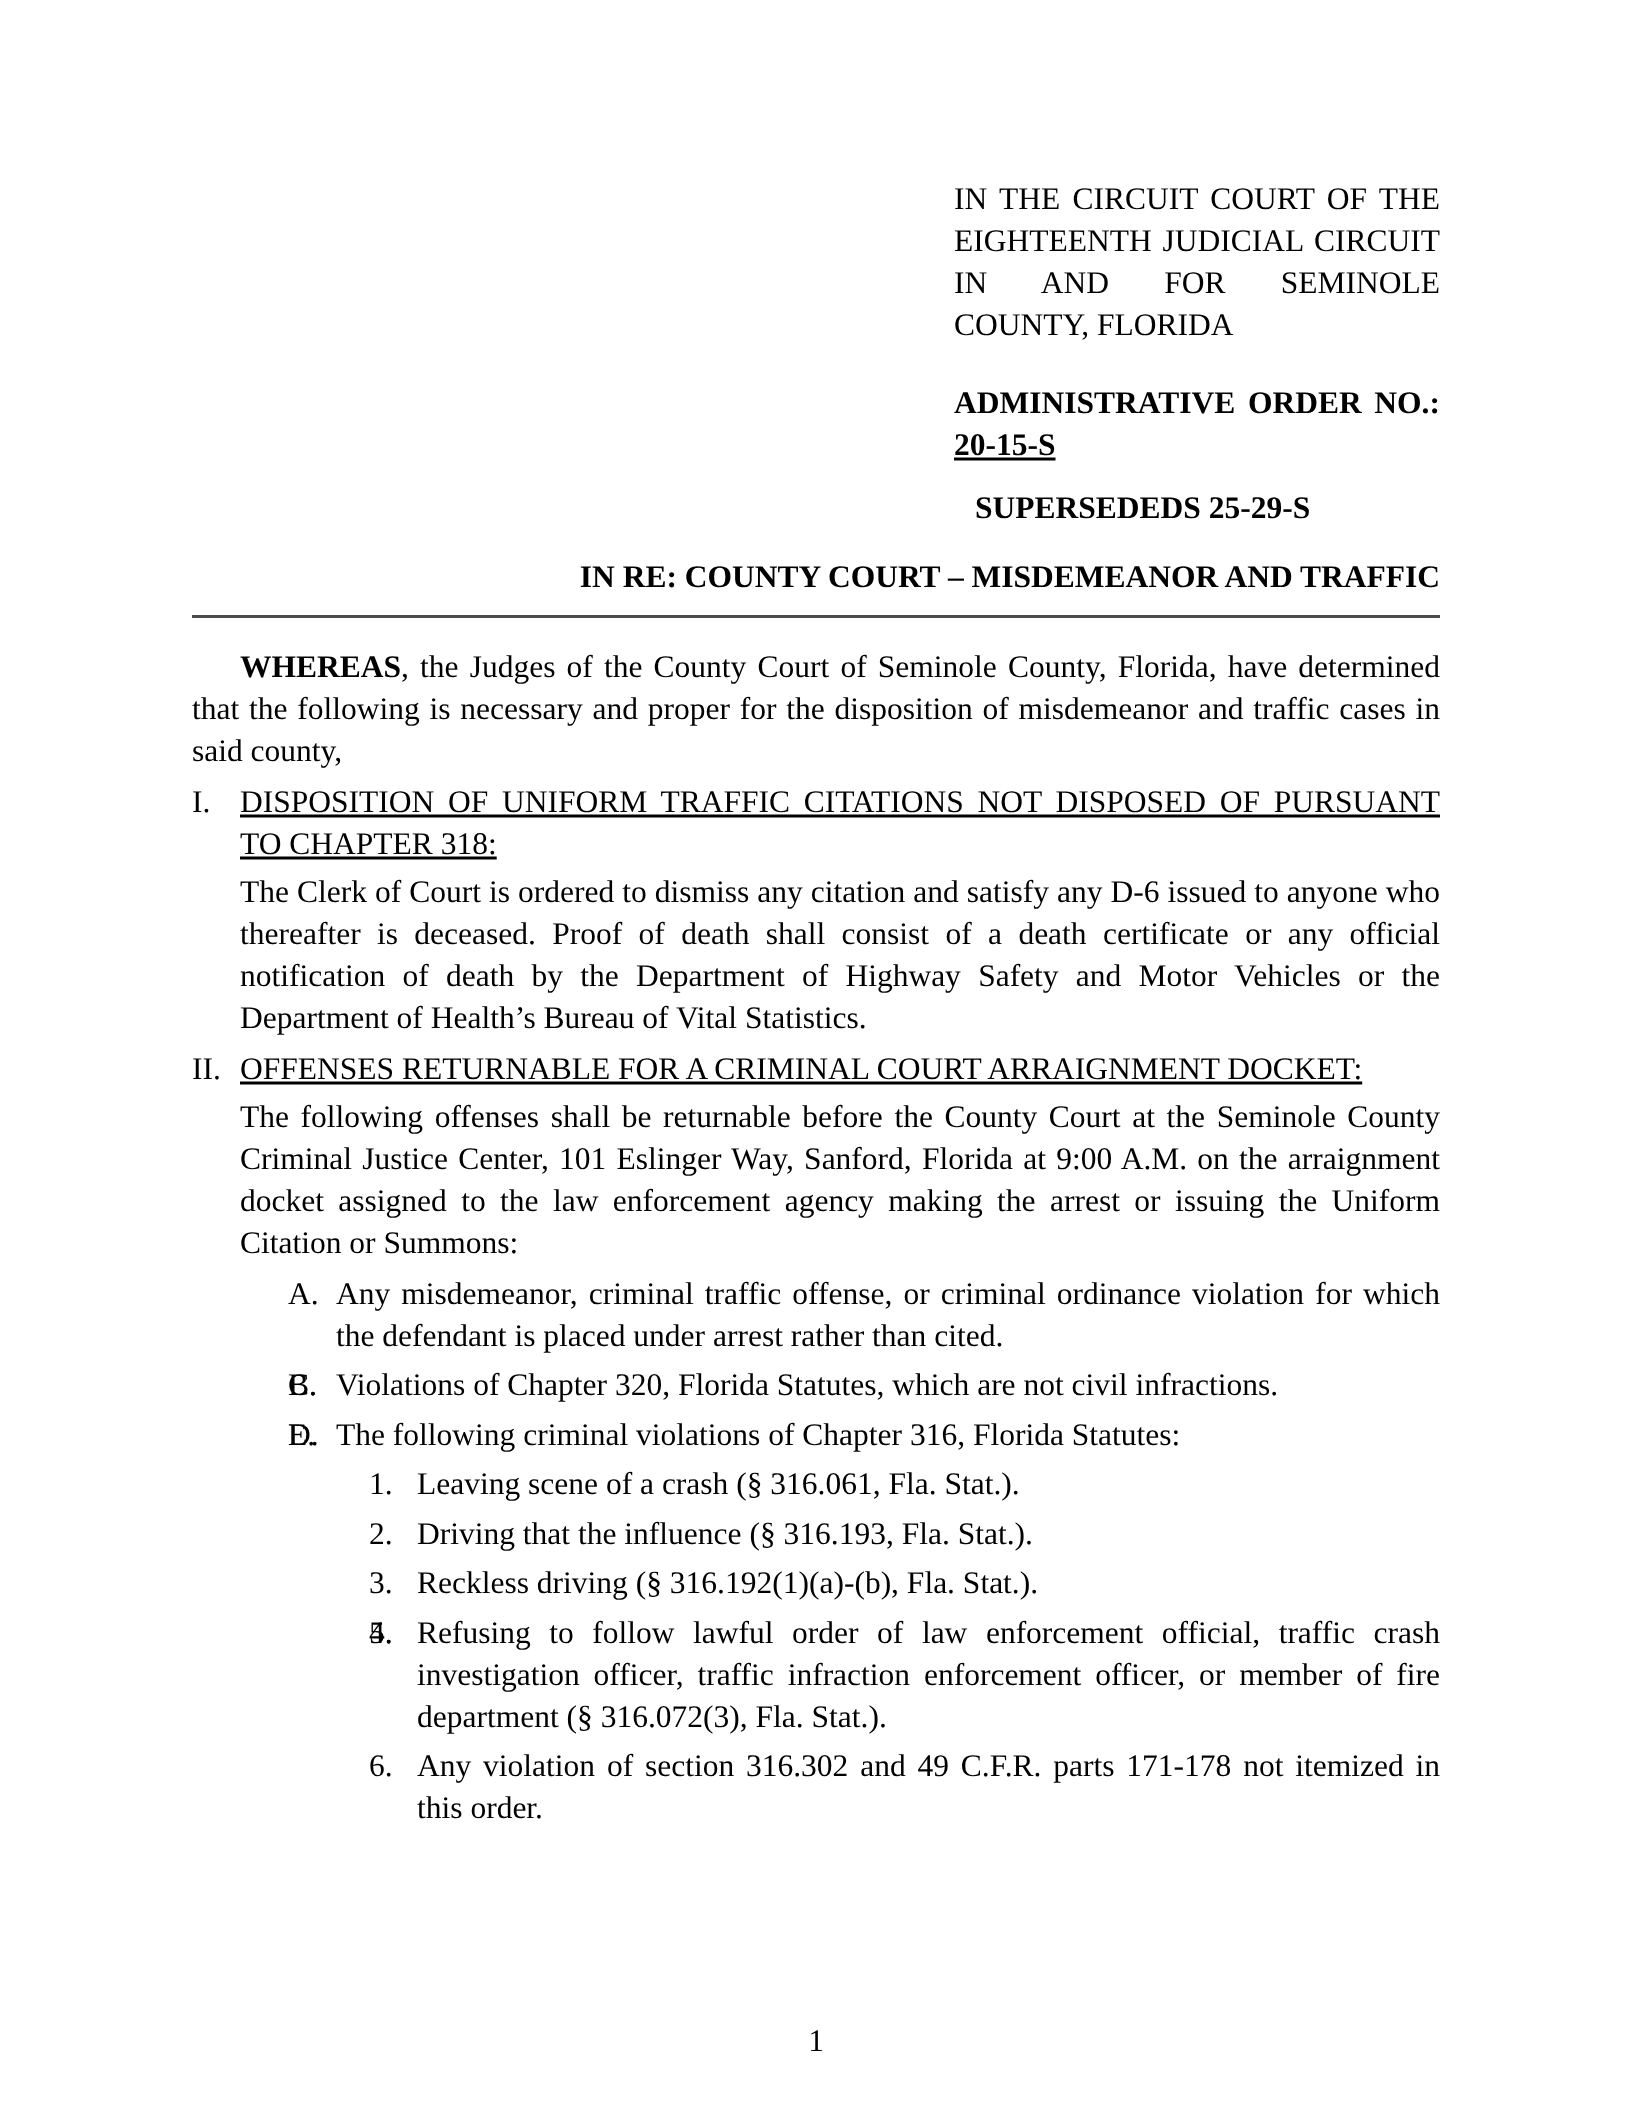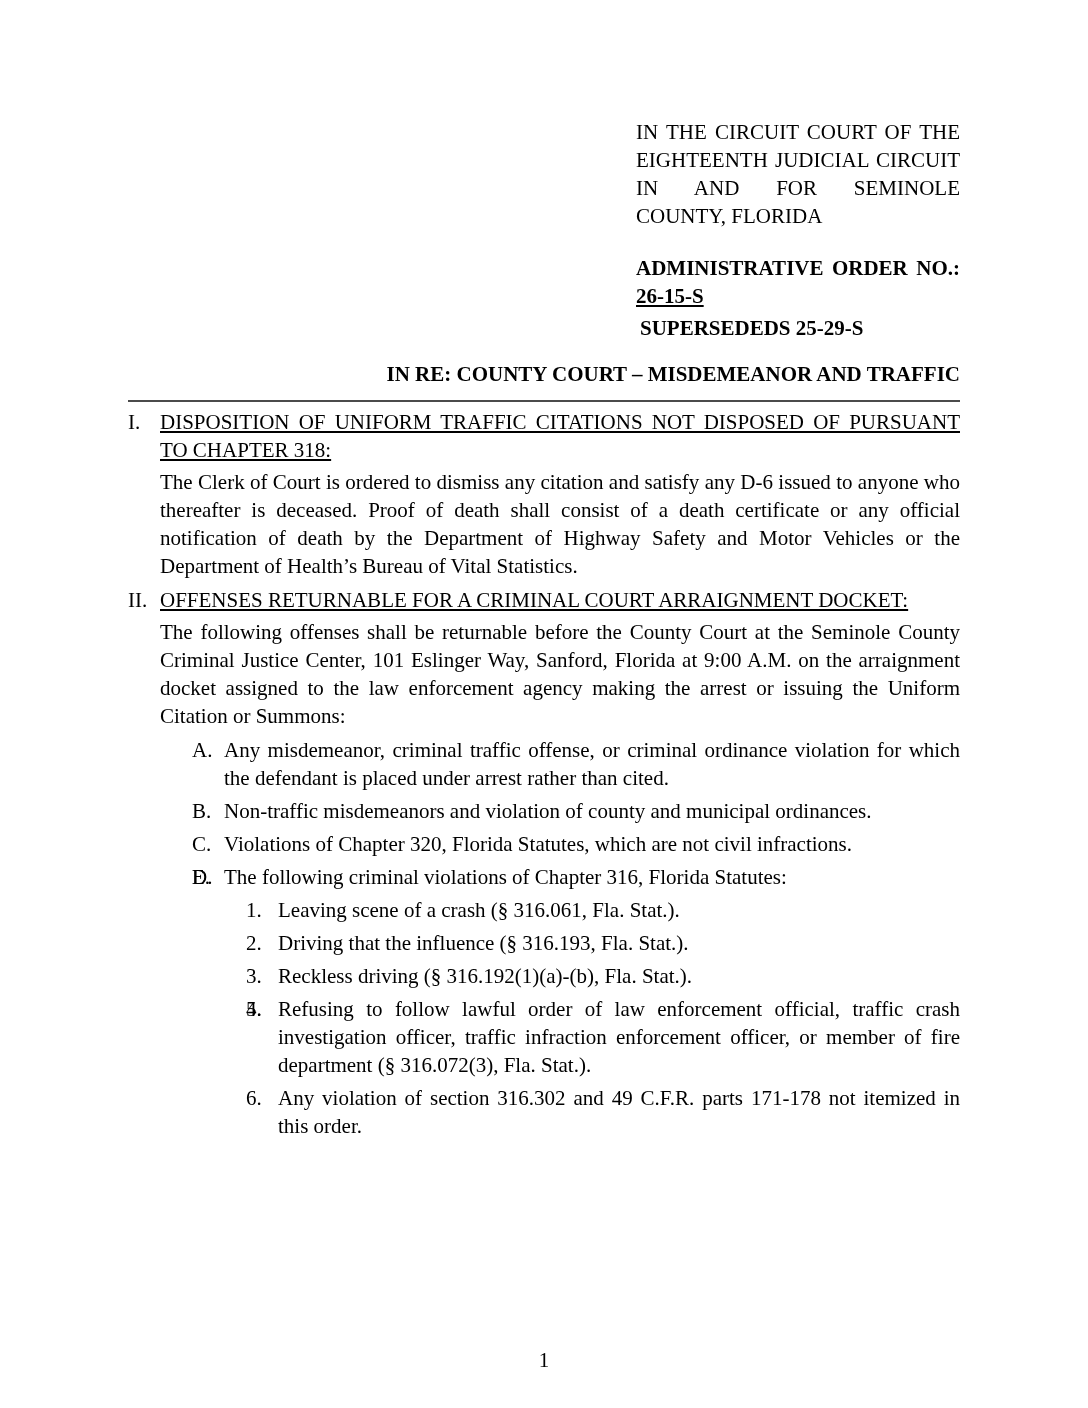--- a/index.html
+++ b/index.html
@@ -34,21 +34,21 @@
     text-align: justify;
     margin: 0 0 24px 0;
   }
   .order-block {
     font-weight: bold;
     text-align: justify;
     margin: 0;
   }
   .supersedes-line {
     font-weight: bold;
-    margin: 4px;
+    margin: 14px;
   }
 
   
   .doc-title {
     font-weight: bold;
     margin: 18px 0 0 0;
     text-align: right;
   }
   .rule {
     height: 2px;
@@ -106,47 +106,47 @@
   }
 </style>
 </head>
 <body>
 
 <div class="page">
   <div class="content">
 
     <div class="right-block">
       <p class="court-block">IN THE CIRCUIT COURT OF THE EIGHTEENTH JUDICIAL CIRCUIT IN AND FOR SEMINOLE COUNTY, FLORIDA</p>
-      <p class="order-block"><span>ADMINISTRATIVE ORDER NO.:</span> <span class="underline">26-15-S</span></p>
+      <p class="order-block"><span>ADMINISTRATIVE ORDER NO.:</span> <span class="underline">20-15-S</span></p>
       <p class="supersedes-line">SUPERSEDEDS 25-29-S</p>
     </div>
 
     <p class="doc-title">IN RE: COUNTY COURT – MISDEMEANOR AND TRAFFIC</p>
     <div class="rule"></div>
 
+    <p class="whereas"><span class="bold">WHEREAS</span><span>, the Judges of the County Court of Seminole County, Florida, have determined that the following is necessary and proper for the disposition of misdemeanor and traffic cases in said county,</span></p>
 
     <div class="section-head">
       <span class="sec-num">I.</span>
       <span class="sec-heading">DISPOSITION OF UNIFORM TRAFFIC CITATIONS NOT DISPOSED OF PURSUANT TO CHAPTER 318:</span>
     </div>
     <p class="section-body">The Clerk of Court is ordered to dismiss any citation and satisfy any D-6 issued to anyone who thereafter is deceased. Proof of death shall consist of a death certificate or any official notification of death by the Department of Highway Safety and Motor Vehicles or the Department of Health’s Bureau of Vital Statistics.</p>
 
     <div class="section-head">
       <span class="sec-num">II.</span>
       <span class="sec-heading">OFFENSES RETURNABLE FOR A CRIMINAL COURT ARRAIGNMENT DOCKET:</span>
     </div>
     <p class="section-body">The following offenses shall be returnable before the County Court at the Seminole County Criminal Justice Center, 101 Eslinger Way, Sanford, Florida at 9:00 A.M. on the arraignment docket assigned to the law enforcement agency making the arrest or issuing the Uniform Citation or Summons:</p>
 
     <div class="li level1">
       <span class="li-label">A.</span>
       <span class="li-text">Any misdemeanor, criminal traffic offense, or criminal ordinance violation for which the defendant is placed under arrest rather than cited.</span>
     </div>
     <div class="li level1">
       <span class="li-label">B.</span>
-      <span class="li-text">Non-traffic misdemeanors and violation of county and municipal ordinances.</span>
     </div>
     <div class="li level1">
       <span class="li-label">C.</span>
       <span class="li-text">Violations of Chapter 320, Florida Statutes, which are not civil infractions.</span>
     </div>
     <div class="li level1">
       <span class="li-label">D.</span>
     </div>
     <div class="li level1">
       <span class="li-label">E.</span>

